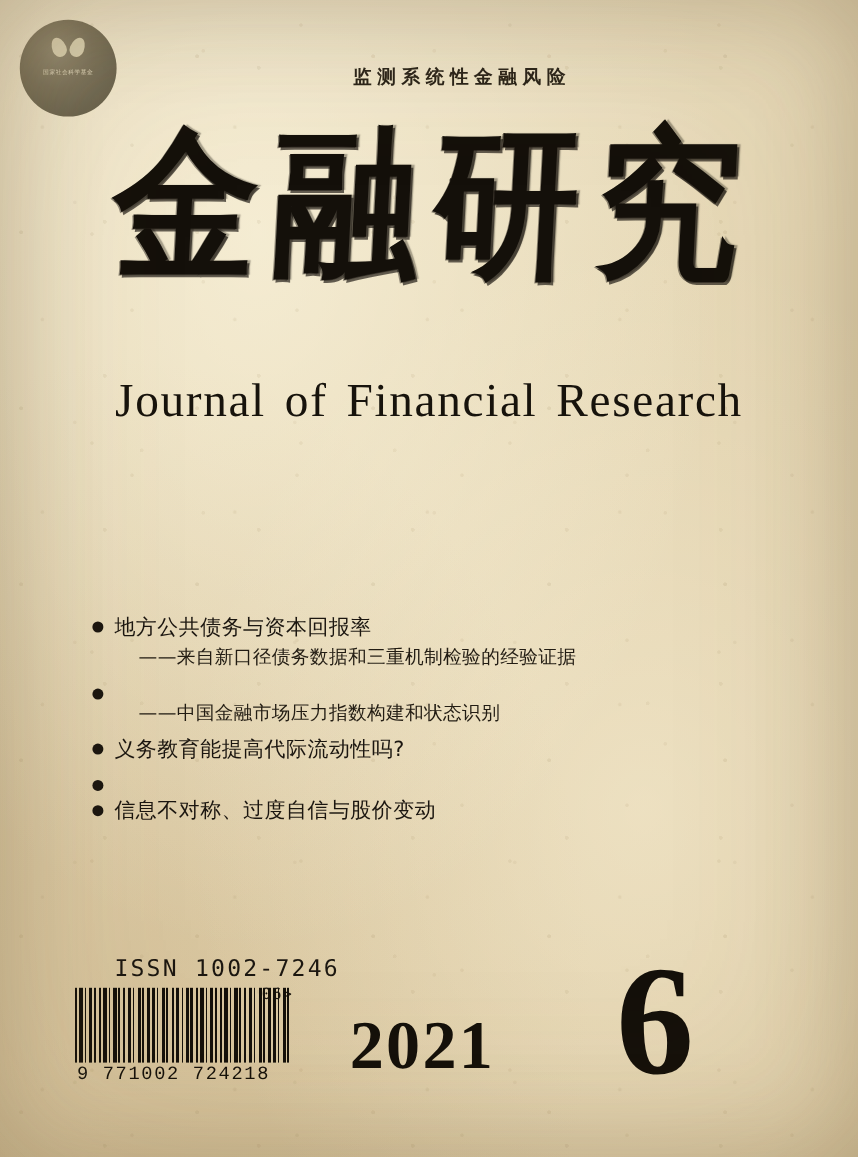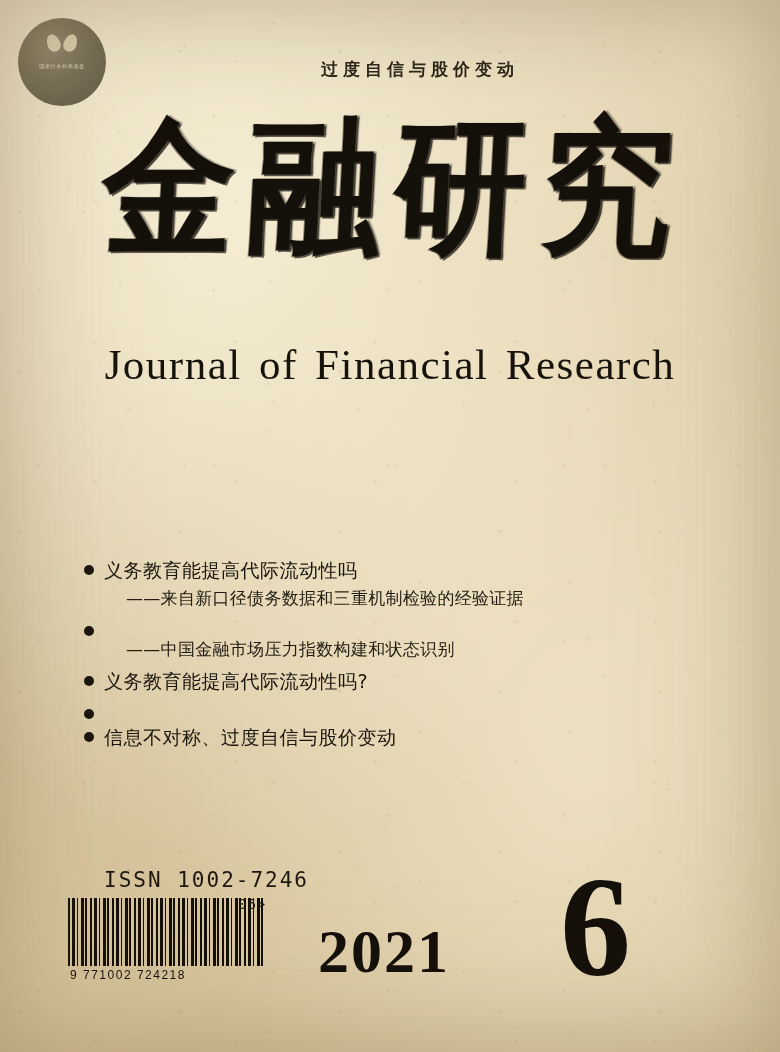--- a/index.html
+++ b/index.html
@@ -210,22 +210,22 @@
       transparent 7px, transparent 9px,
       #14100a 9px, #14100a 10px,
       transparent 10px, transparent 13px,
       #14100a 13px, #14100a 16px,
       transparent 16px, transparent 17px,
       #14100a 17px, #14100a 19px,
       transparent 19px, transparent 22px
     );
   }
   .barcode-digits {
-    font-family: Liberation Sans, sans-serif;
-    font-size: 12px;
+    font-family: Liberation Mono, monospace;
+    font-size: 17px;
     letter-spacing: 1.5px;
     color: #14100a;
     margin-top: 2px;
     padding-left: 2px;
   }
   .issue-code {
     position: absolute;
     left: 238px;
     top: 896px;
     font-family: "DejaVu Sans Mono", "Liberation Mono", monospace;
@@ -260,32 +260,32 @@
 
 <div class="cover">
 
   <div class="texture"></div>
 
   <div class="emblem">
     <div class="leafmark"></div>
     <div class="emblem-text">国家社会科学基金</div>
   </div>
 
-  <div class="sponsor">过度自信与股价变动</div>
+  <div class="sponsor">监测系统性金融风险</div>
 
   <div class="title-cn">金融研究</div>
 
   <div class="title-en">Journal of Financial Research</div>
 
   <div class="contents">
 
     <div class="toc-item">
       <div class="toc-main">
         <span class="bullet"></span>
-        <span>义务教育能提高代际流动性吗</span>
+        <span>地方公共债务与资本回报率</span>
       </div>
       <div class="toc-sub">——来自新口径债务数据和三重机制检验的经验证据</div>
     </div>
 
     <div class="toc-item">
       <div class="toc-main">
         <span class="bullet"></span>
       </div>
       <div class="toc-sub">——中国金融市场压力指数构建和状态识别</div>
     </div>

